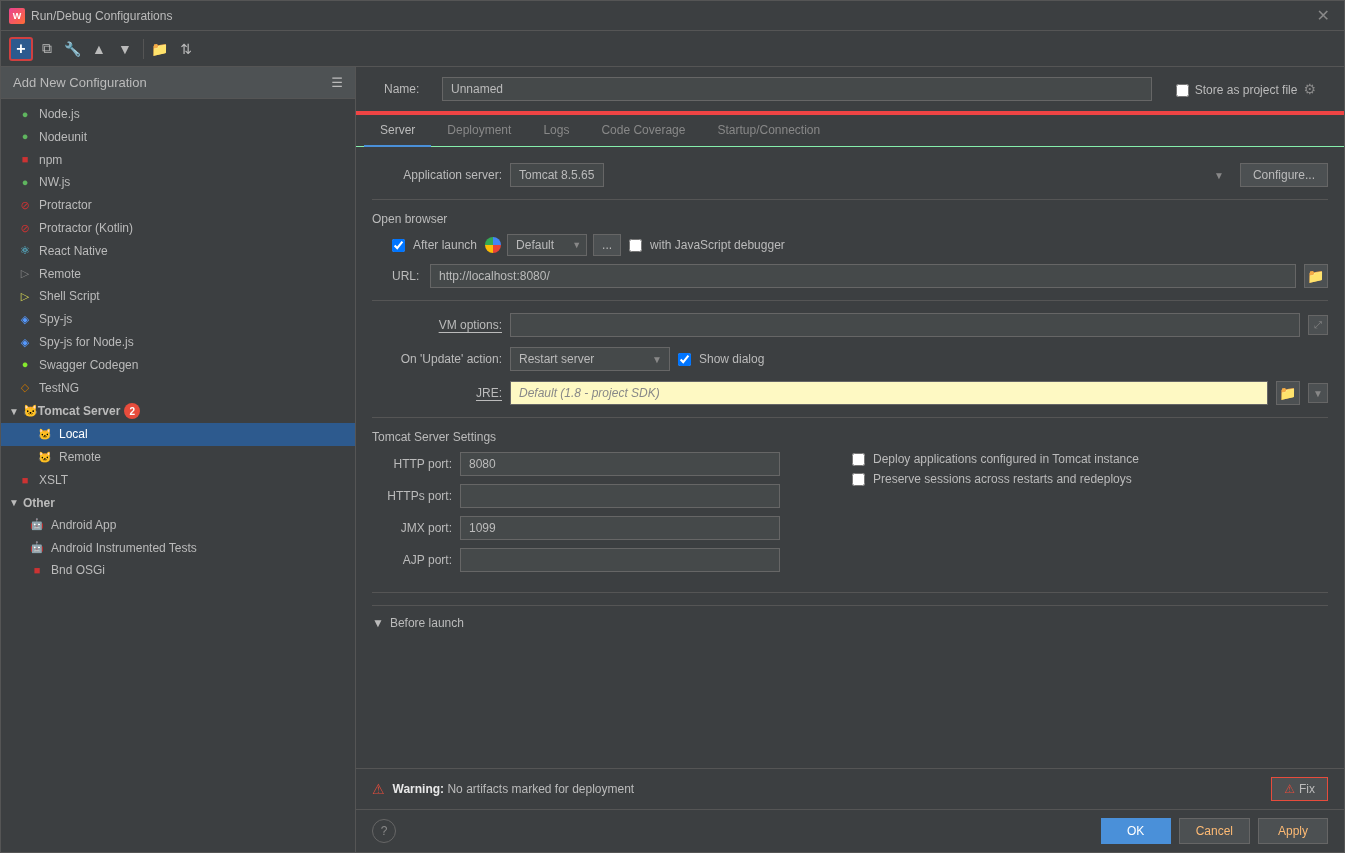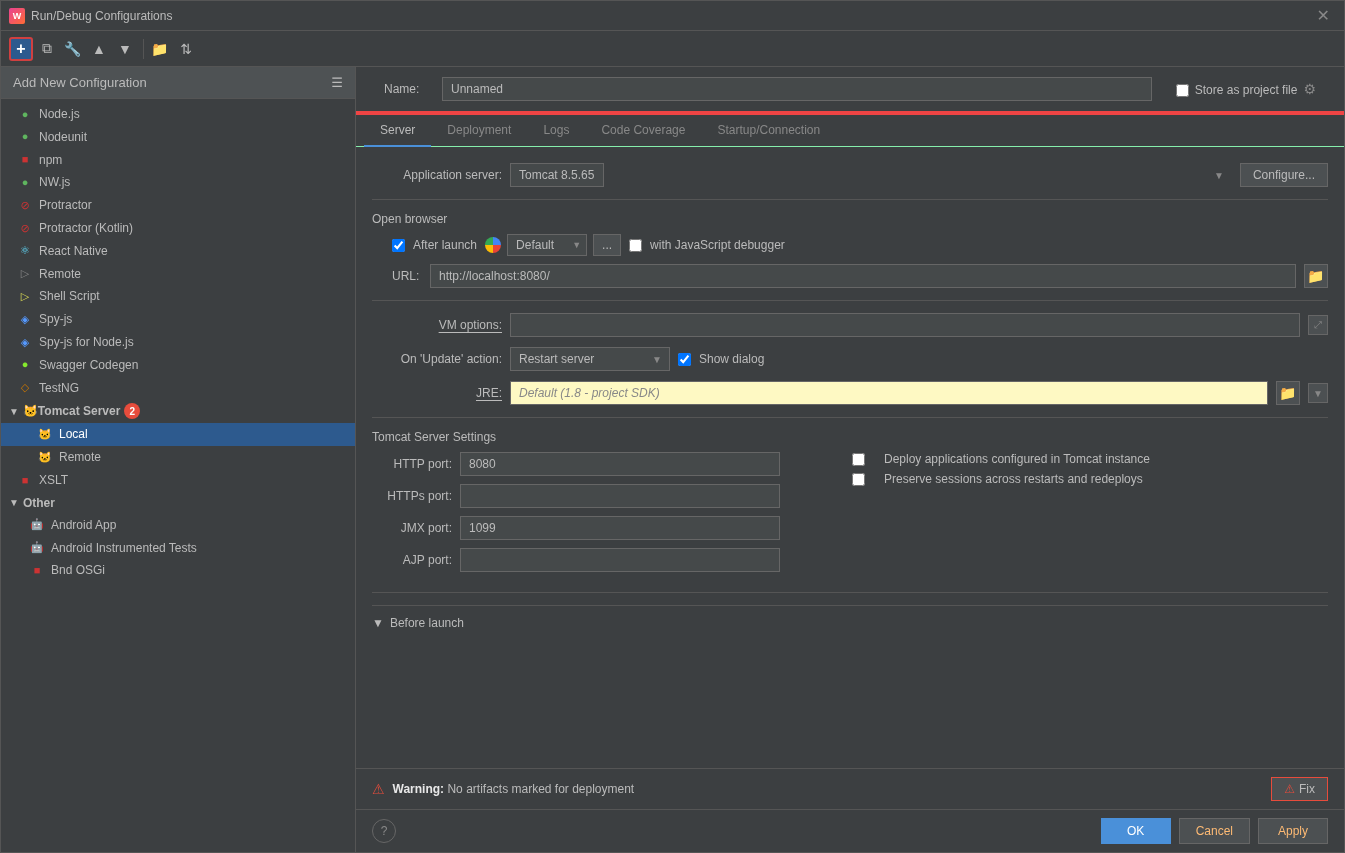--- a/index.html
+++ b/index.html
@@ -484,21 +484,20 @@
     .deploy-checkbox-row {
       display: flex;
       align-items: center;
       gap: 8px;
       margin-bottom: 6px;
     }
 
     .deploy-label {
       font-size: 12px;
       color: #bbbbbb;
-      margin-left: 11px;
     }
 
     .before-launch-section {
       border-top: 1px solid #555;
       padding-top: 10px;
       margin-top: 8px;
     }
 
     .before-launch-header {
       display: flex;

